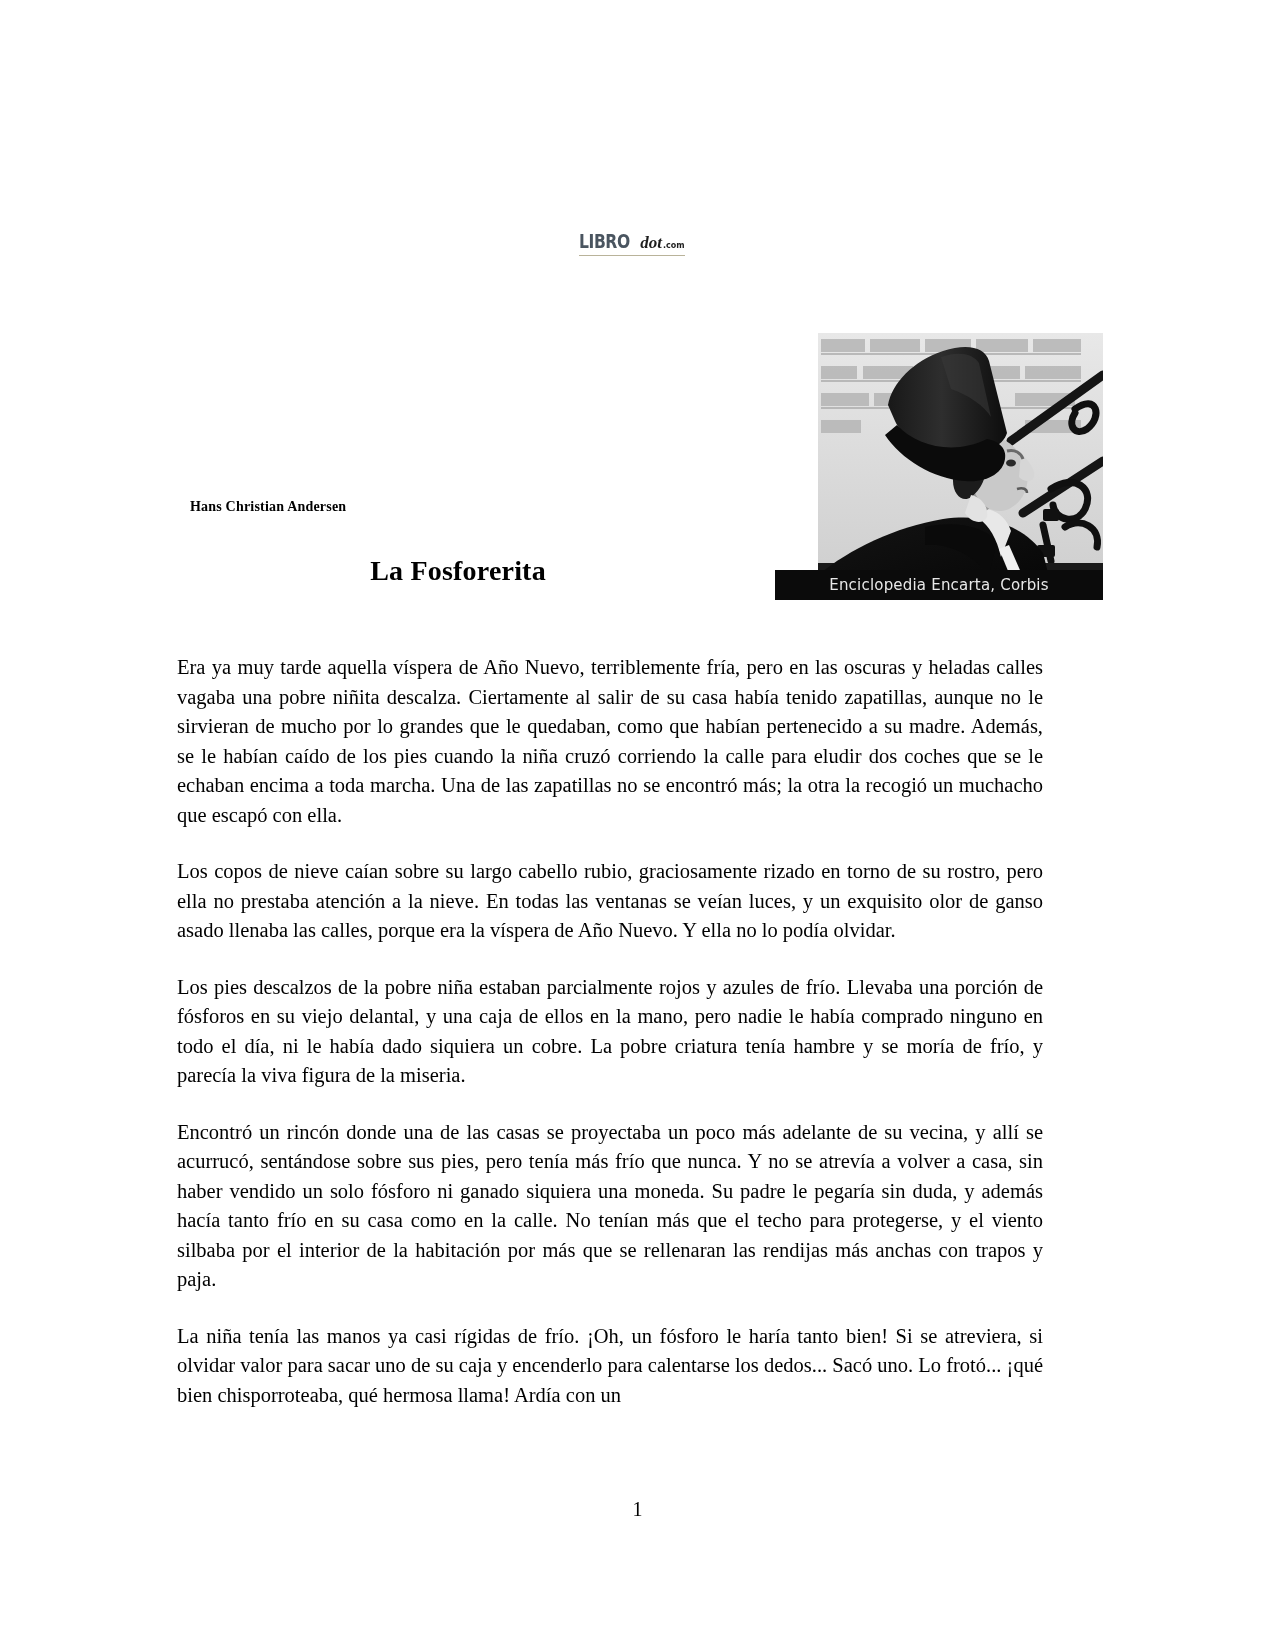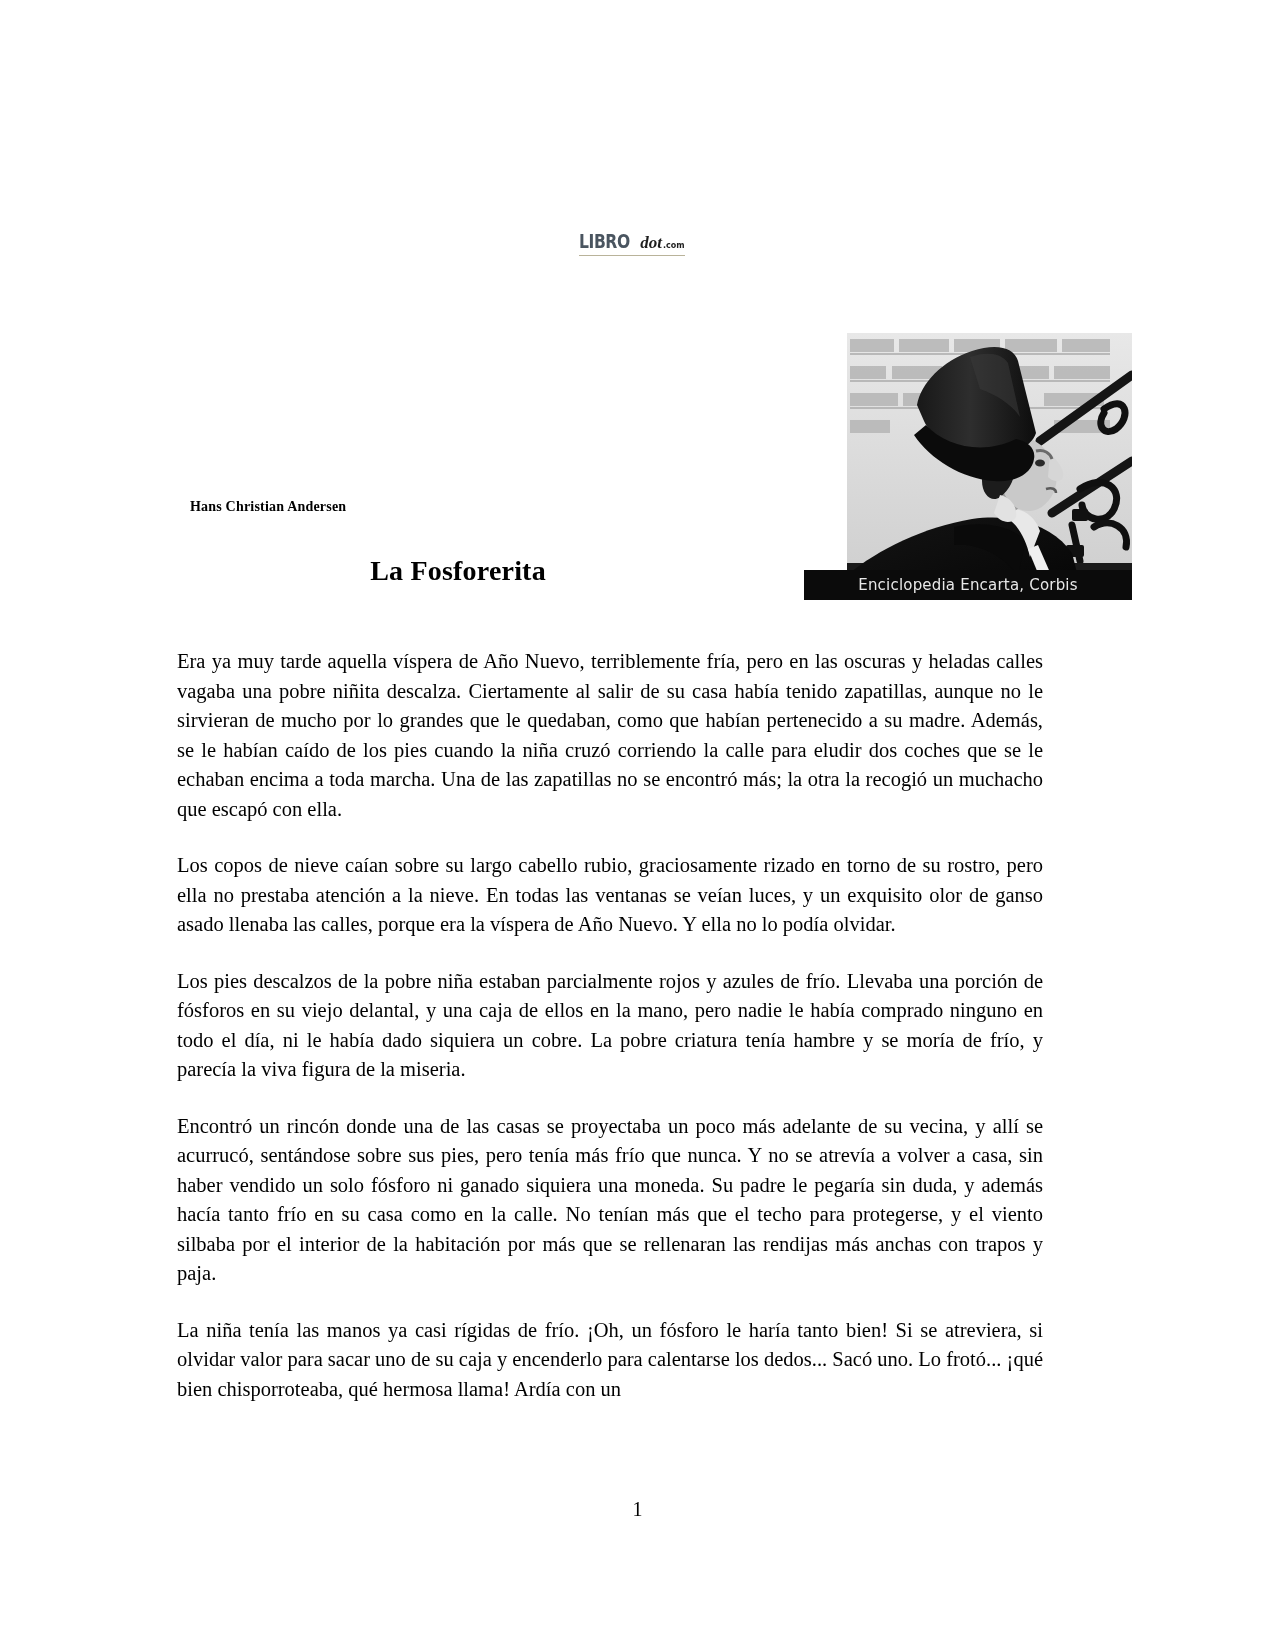--- a/index.html
+++ b/index.html
@@ -64,21 +64,21 @@
     font-size: 8px;
     font-weight: bold;
     color: #1d1d1d;
     vertical-align: baseline;
     margin-left: 1px;
   }
 
   
   .portrait {
     position: absolute;
-    left: 804px;
+    left: 775px;
     top: 313px;
     width: 328px;
     height: 287px;
     background: #737373;
     overflow: hidden;
   }
   .portrait svg {
     display: block;
     width: 100%;
     height: 100%;
@@ -121,21 +121,21 @@
   }
 
   
   .body-text {
     position: absolute;
     left: 177px;
     top: 646px;
     width: 866px;
   }
   .para {
-    margin: 1px 0 27px 0;
+    margin: 7px 0 27px 0;
     font-size: 20.5px;
     line-height: 29.5px;
     text-align: justify;
     text-justify: inter-word;
   }
   .para:last-child { margin-bottom: 0; }
 
   
   .page-number {
     position: absolute;

